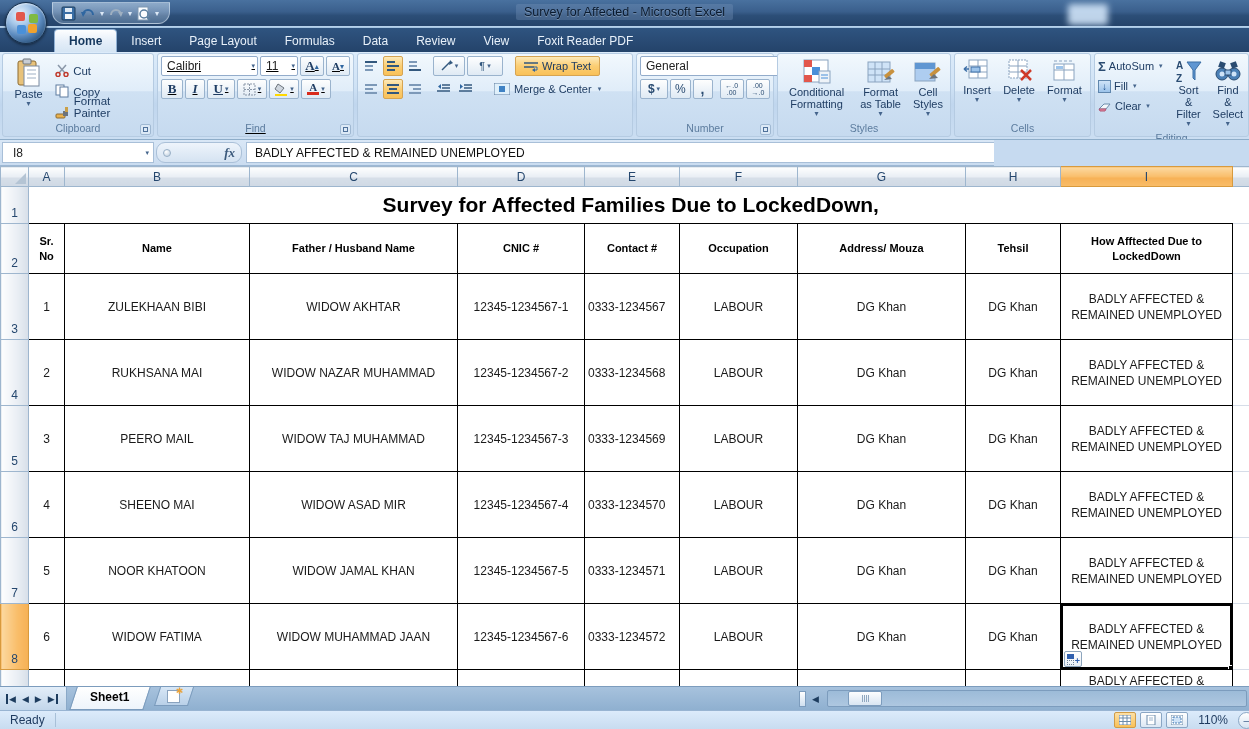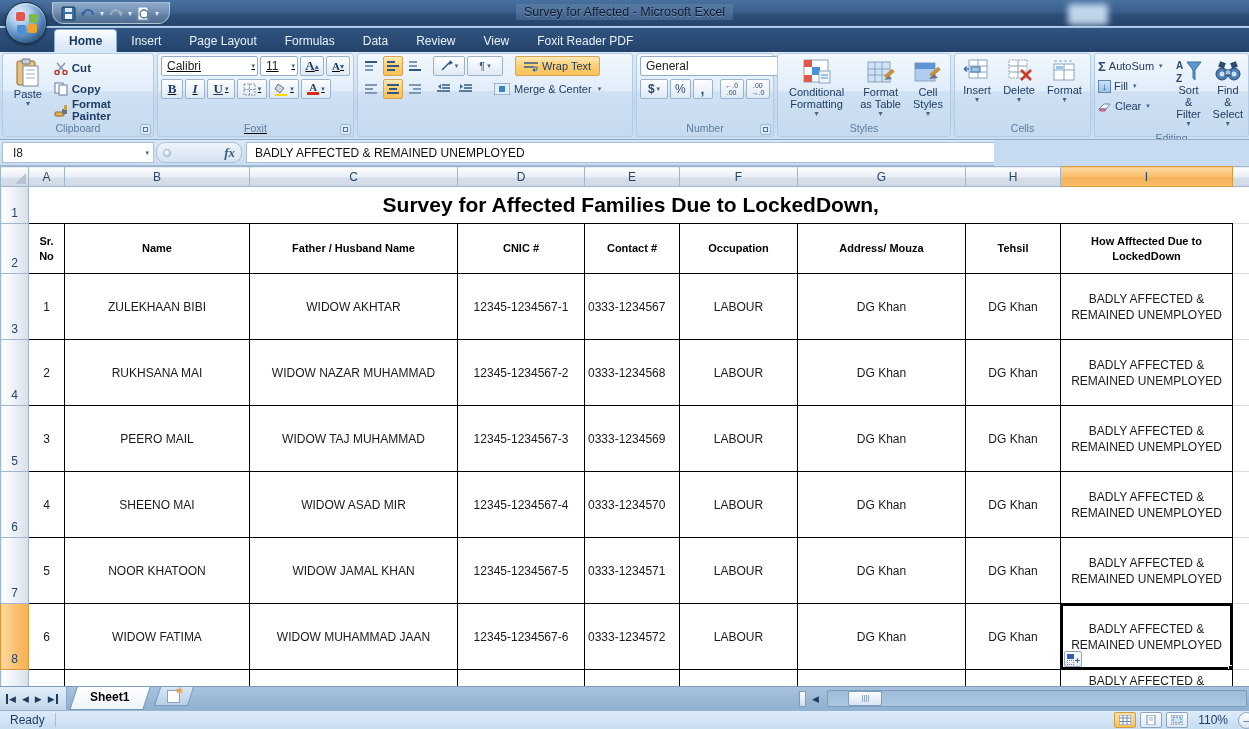--- a/index.html
+++ b/index.html
@@ -61,21 +61,21 @@
   .sbtn.on { background:linear-gradient(180deg,#fde9b8 0%,#fbce74 50%,#f9c159 100%); border-color:#d6a452; }
   .caret-s { font-size:7px; color:#44648c; margin-left:2px; }
   .lbl { font-size:11px; color:#1f3d63; }
   .row { display:flex; align-items:center; gap:2px; }
   .col { display:flex; flex-direction:column; gap:3px; }
 
   
   .g-clip { width:152px; }
   .paste-big { width:46px; }
   .clip-right { display:flex; flex-direction:column; justify-content:flex-start; gap:3px; padding-top:3px; }
-  .mini { display:flex; align-items:center; gap:4px; height:18px; padding:0 2px; border-radius:2px; color:#1f3d63; font-size:11.5px;font-weight:bold; }
+  .mini { display:flex; align-items:flex-end; gap:4px; height:18px; padding:0 2px; border-radius:2px; color:#1f3d63; font-size:11.5px; }
 
   
   .g-font { width:197px;text-decoration:underline; }
   .combo { display:flex; align-items:center; background:#fff; border:1px solid #93accb; border-radius:2px;
     height:20px; font-size:12px; color:#222; padding:0 2px 0 5px; }
   .combo .caret-s { margin-left:auto; }
   .serif { font-family:"Liberation Serif", serif; font-weight:bold; }
 
   
   .g-num { width:138px; }
@@ -335,21 +335,21 @@
             <div class="sbtn boxed" style="width:30px;">
               <span style="display:flex;flex-direction:column;align-items:center;line-height:9px;">
                 <span class="serif" style="font-size:11px;">A</span>
                 <span style="width:12px;height:3px;background:#d92b1c;display:inline-block;"></span>
               </span>
               <span class="caret-s">▾</span>
             </div>
           </div>
         </div>
       </div>
-      <div class="rg-label"><span>Foxit</span>
+      <div class="rg-label"><span>Find</span>
         <span class="launcher"></span></div>
     </div>
 
     <div class="rgroup" style="width:276px;">
       <div class="rg-body">
         <div class="col" style="width:100%;">
           <div class="row">
             <div class="sbtn">
                 <svg width="12" height="10">
                   <line x1="0" y1="1" x2="12" y2="1" stroke="#33587e" stroke-width="2"></line>

